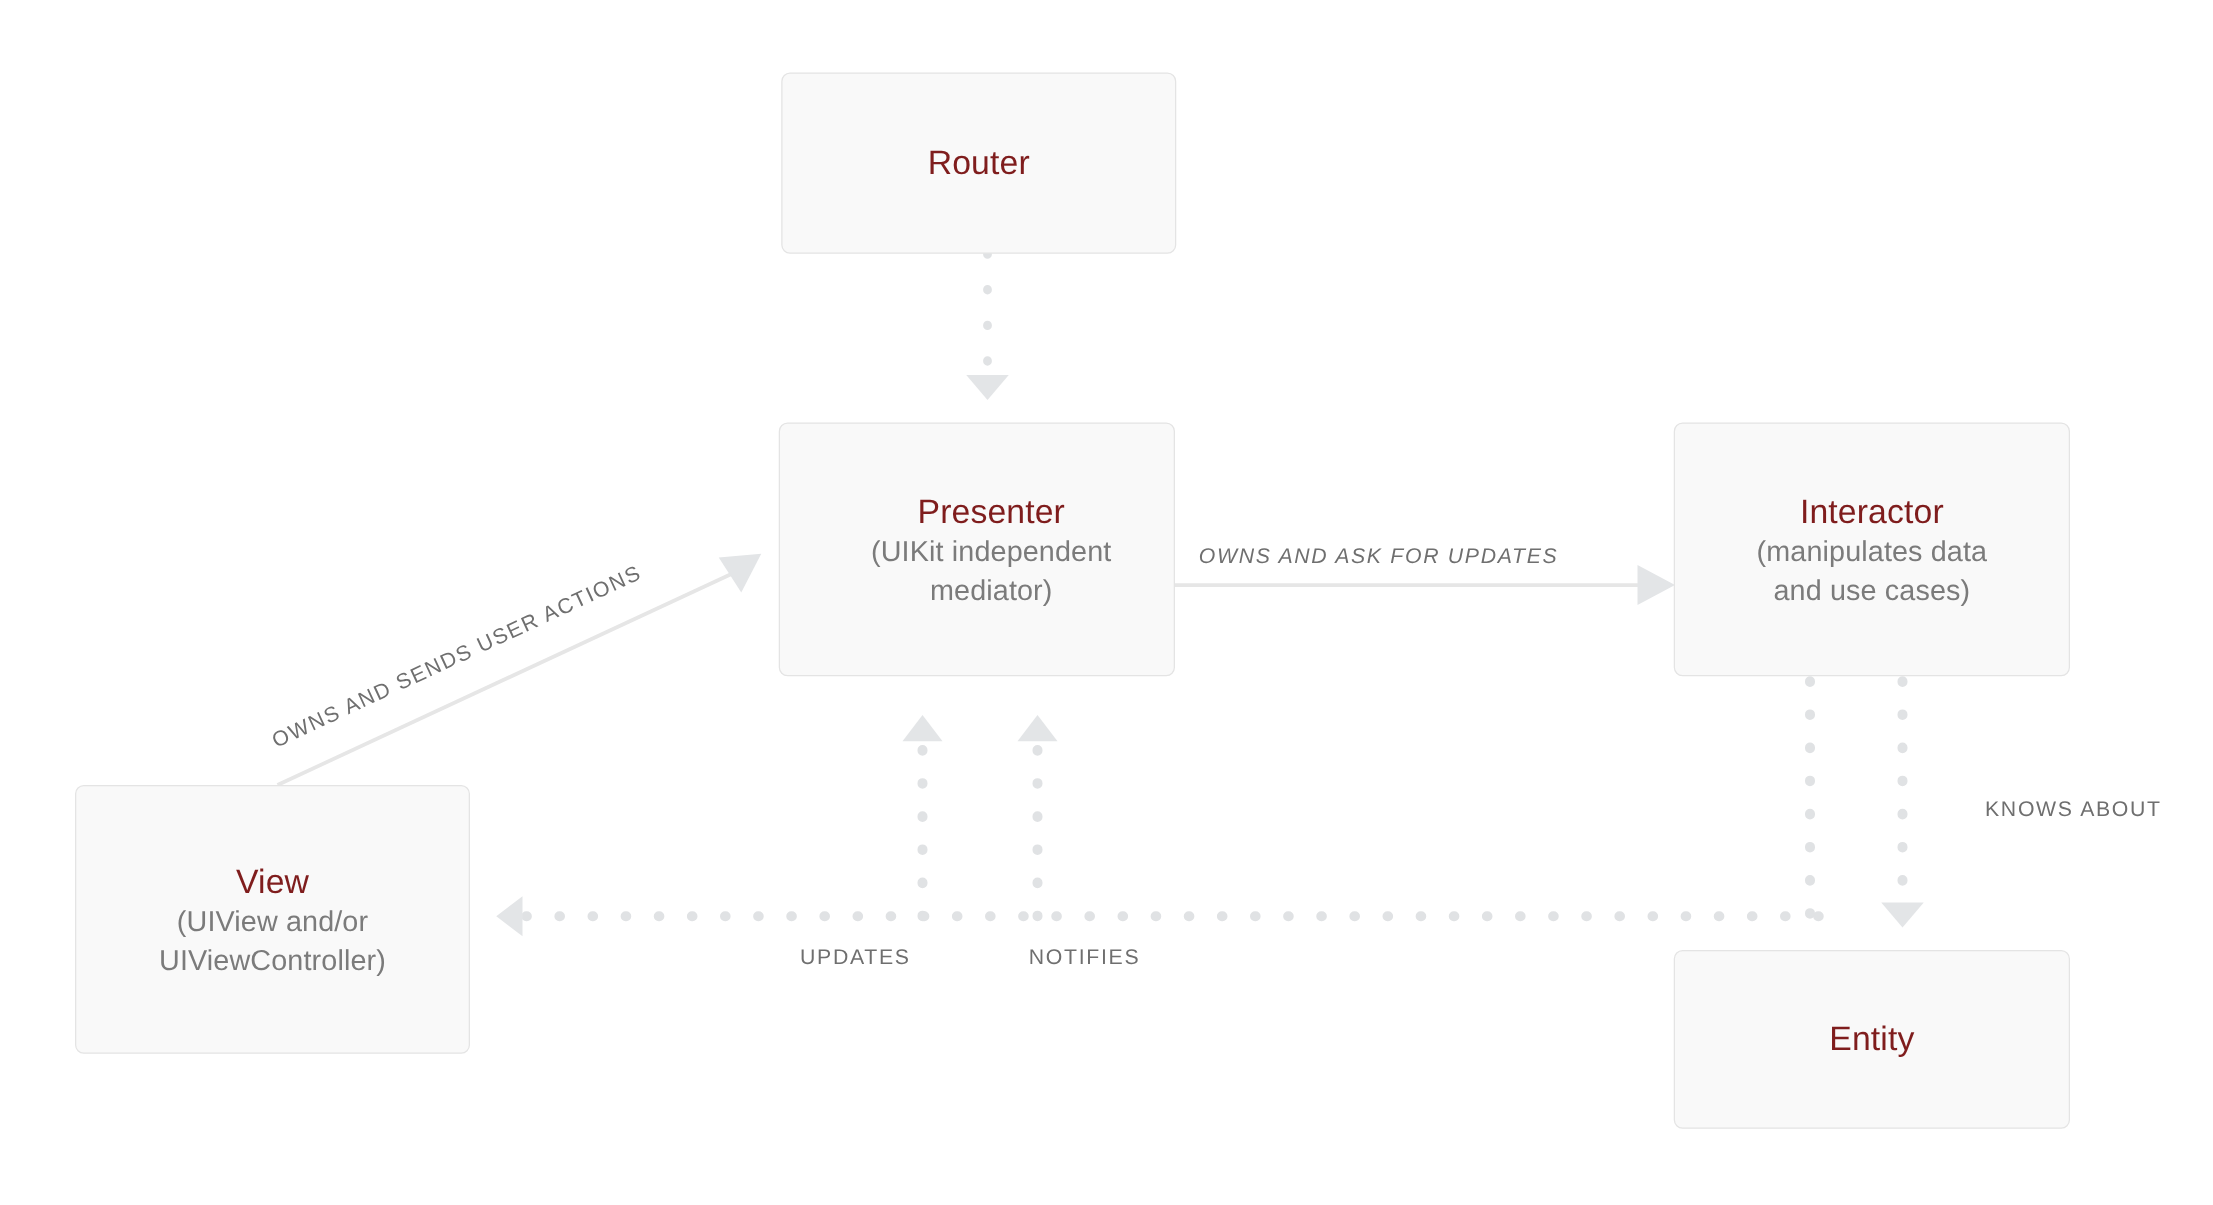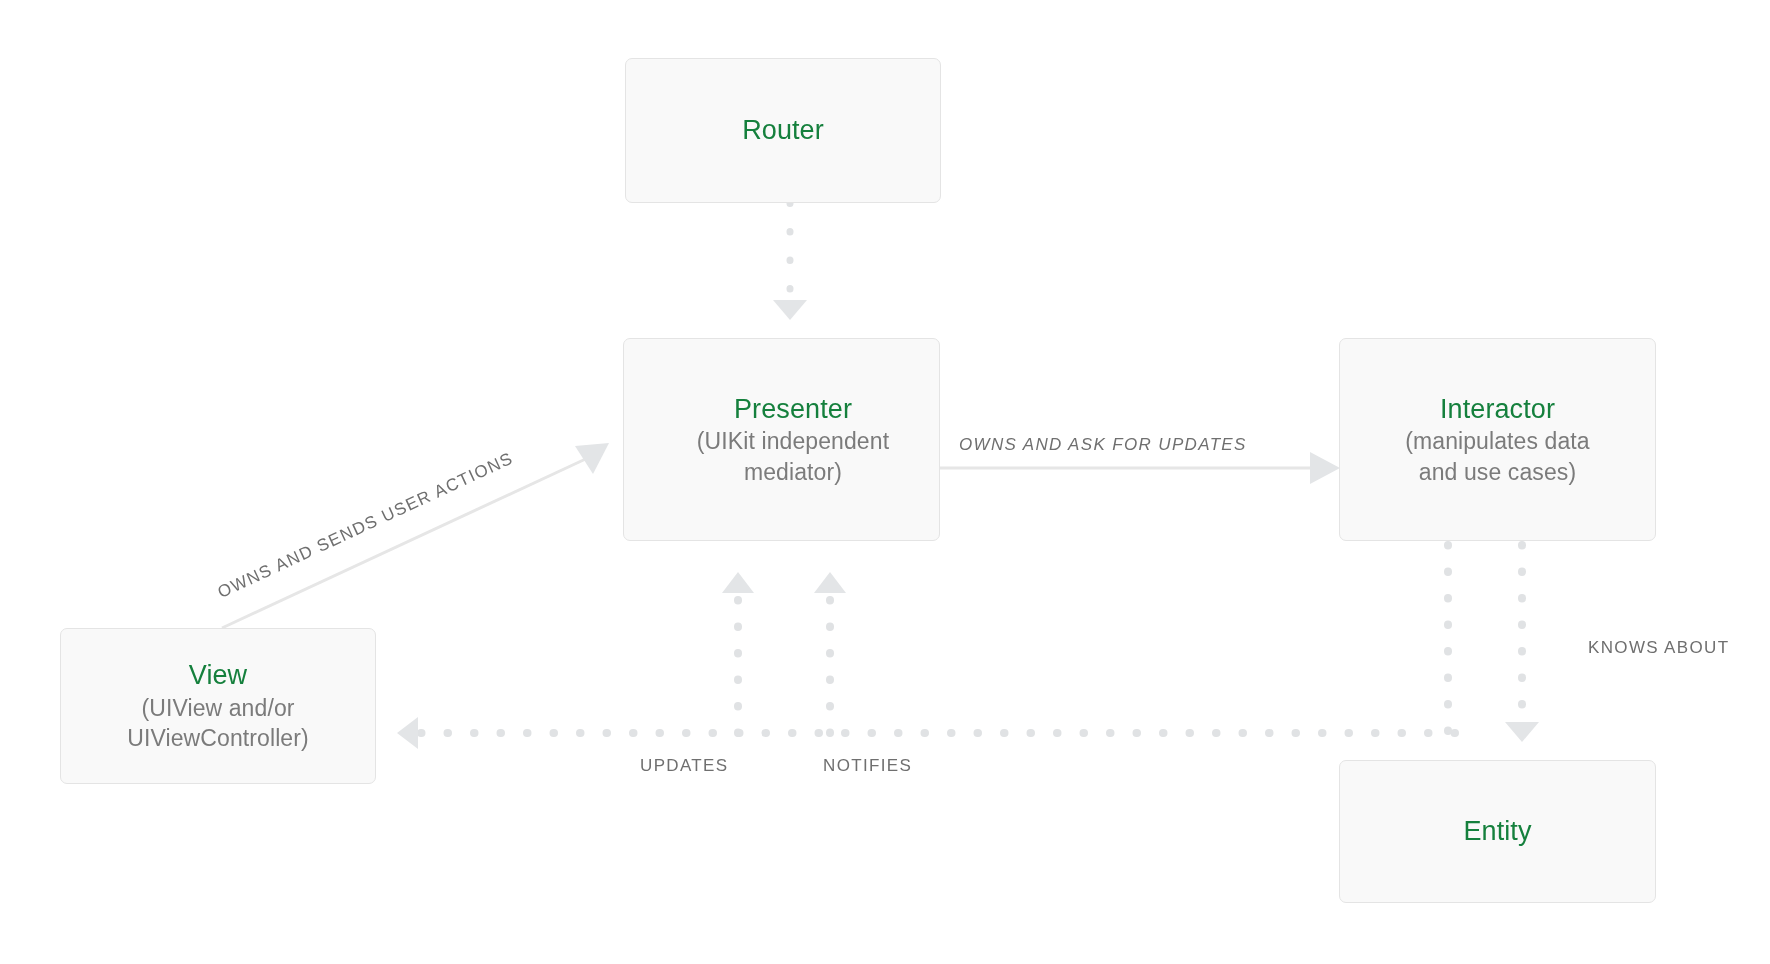--- a/index.html
+++ b/index.html
@@ -33,21 +33,21 @@
     border: 1px solid #e4e4e4;
     border-radius: 7px;
     display: flex;
     flex-direction: column;
     align-items: center;
     justify-content: center;
     text-align: center;
   }
   .node-title {
     font-size: 27px;
-    color: #15803d;
+    color: #7f1d1d;
     line-height: 1.28;
     font-weight: 400;
     letter-spacing: 0.1px;
   }
   .node-sub {
     font-size: 23px;
     color: #7b7b7b;
     line-height: 1.32;
     font-weight: 400;
     letter-spacing: 0.1px;
@@ -120,21 +120,21 @@
     <div class="node-sub">(UIKit independent</div>
     <div class="node-sub">mediator)</div>
   </div>
 
   <div class="node" style="left:1339px; top:338px; width:317px; height:203px;">
     <div class="node-title">Interactor</div>
     <div class="node-sub">(manipulates data</div>
     <div class="node-sub">and use cases)</div>
   </div>
 
-  <div class="node" style="left:60px; top:628px; width:316px; height:156px;">
+  <div class="node" style="left:60px; top:628px; width:316px; height:215px;">
     <div class="node-title">View</div>
     <div class="node-sub">(UIView and/or</div>
     <div class="node-sub">UIViewController)</div>
   </div>
 
   <div class="node" style="left:1339px; top:760px; width:317px; height:143px;">
     <div class="node-title">Entity</div>
   </div>
 
   <div class="edge-label" style="left:959px; top:435px;font-style:italic;">OWNS AND ASK FOR UPDATES</div>

